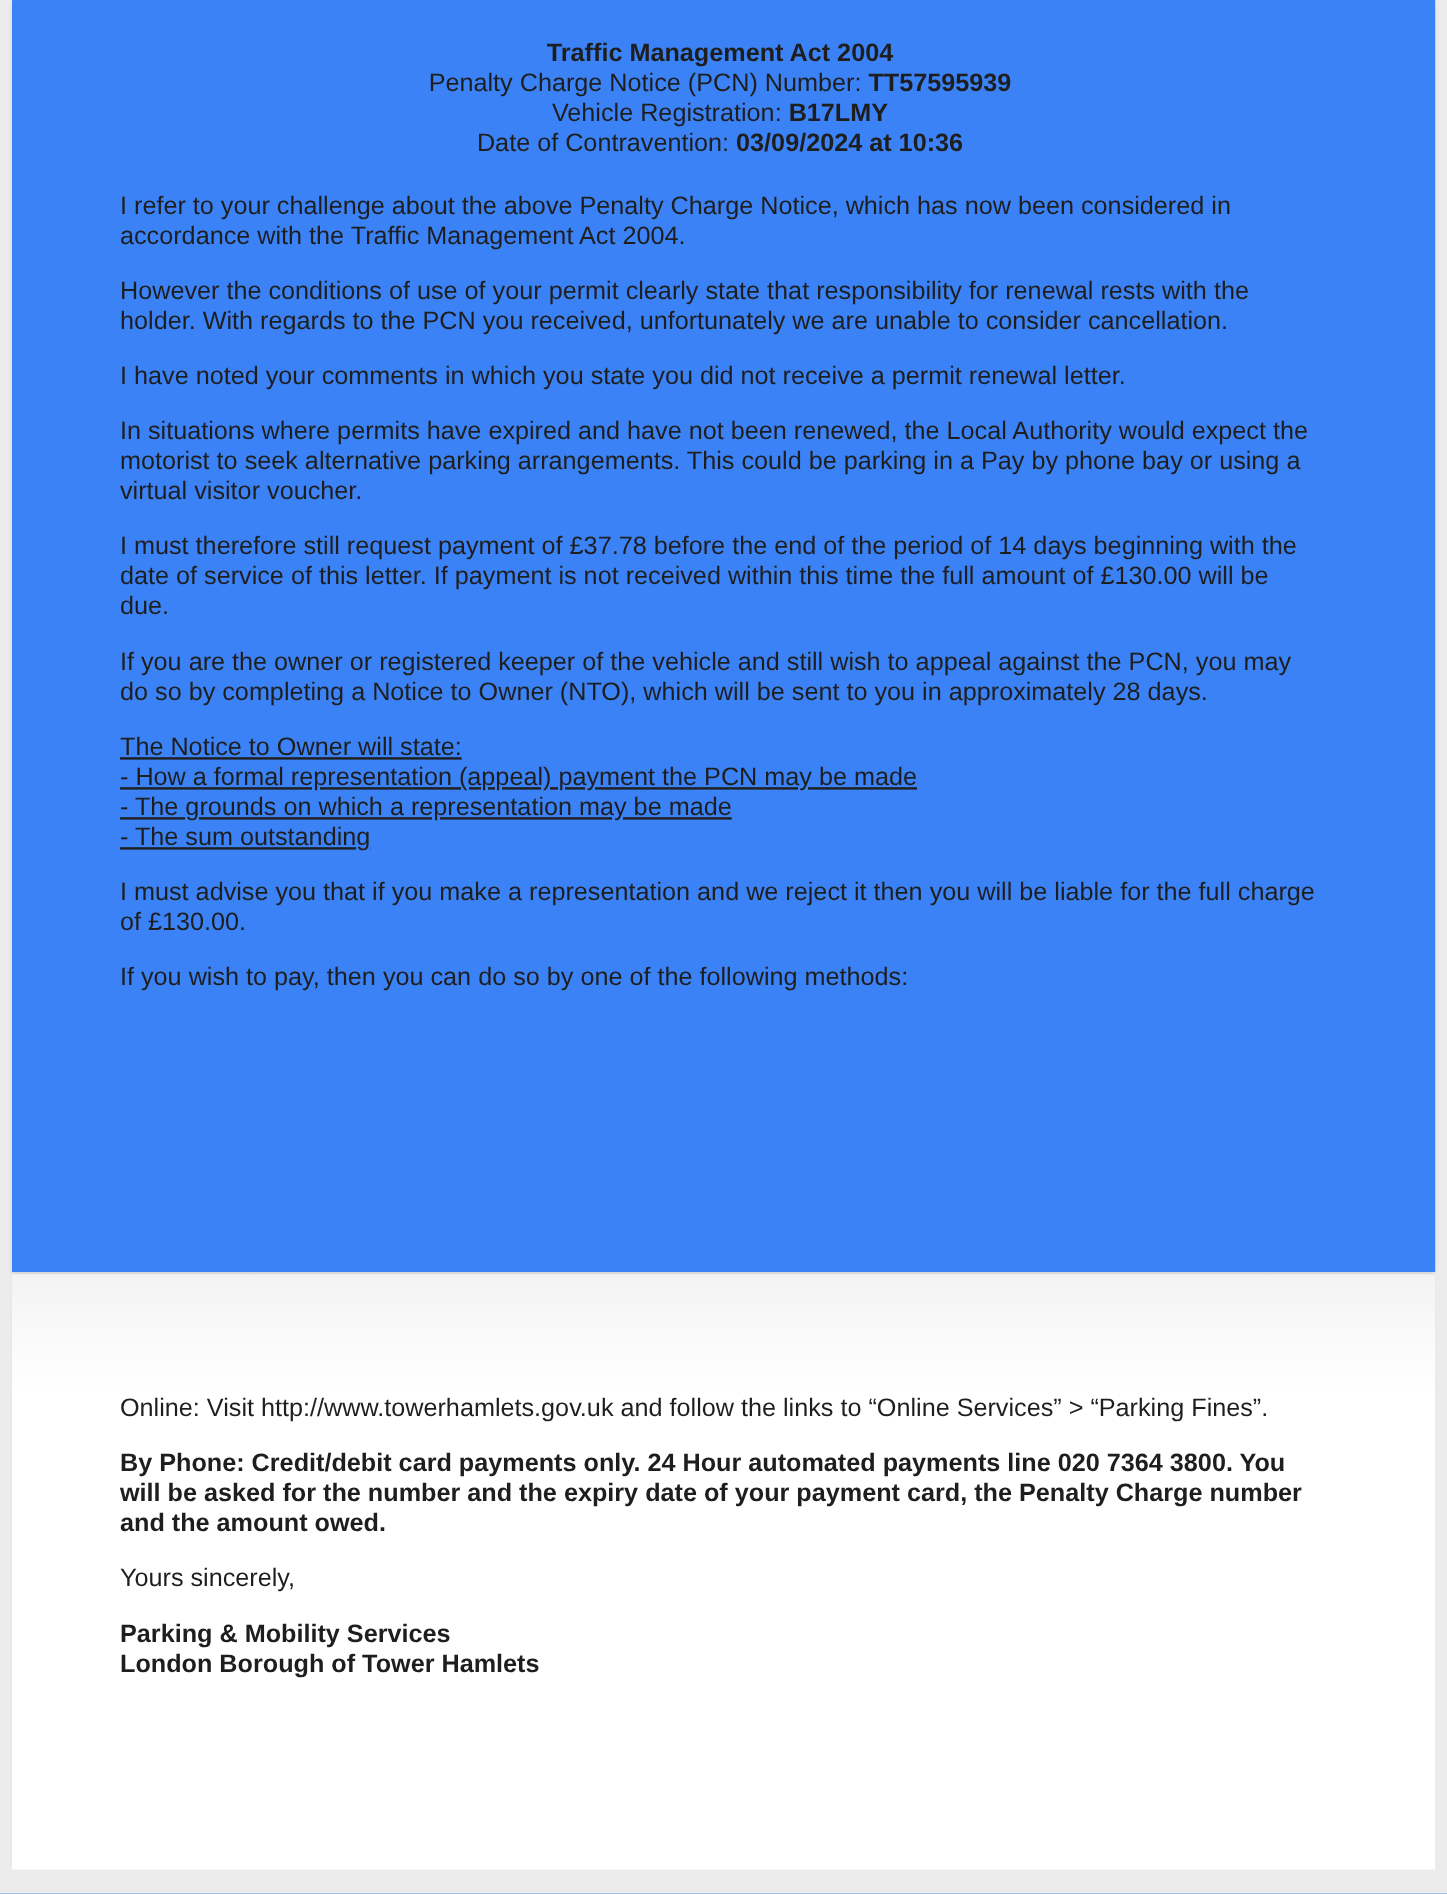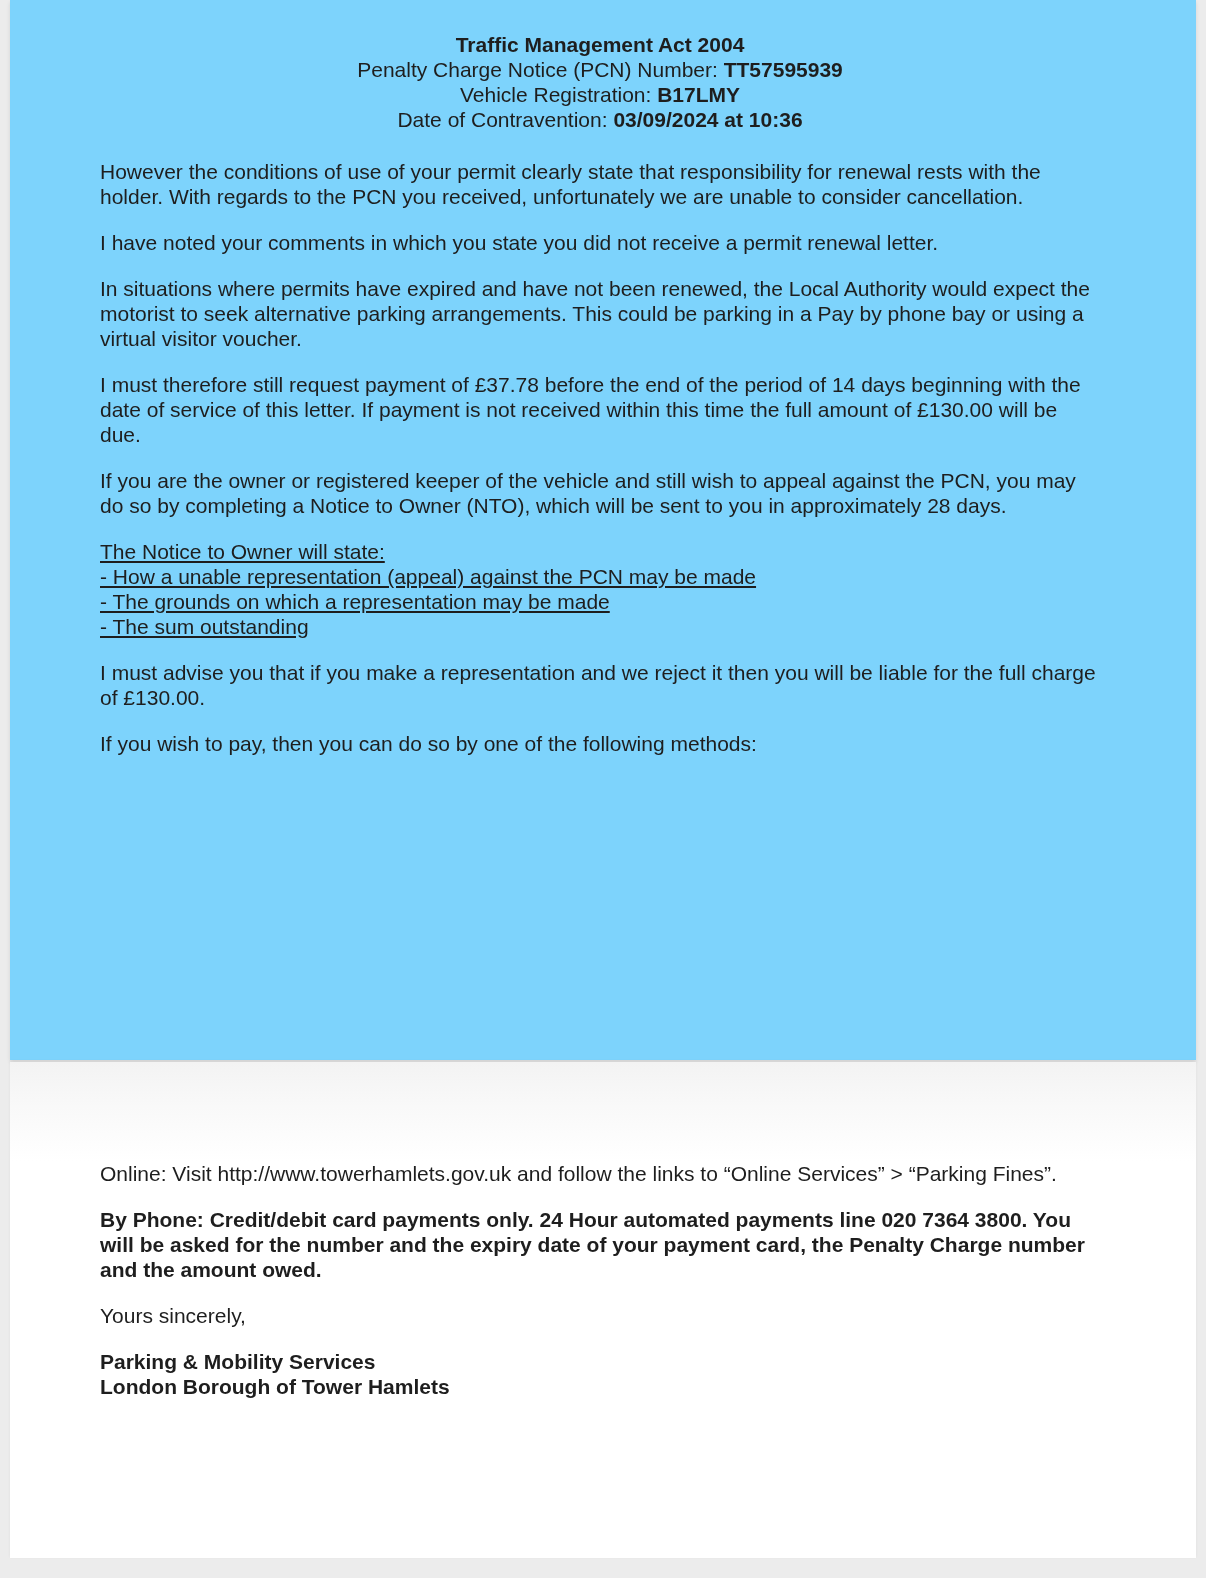--- a/index.html
+++ b/index.html
@@ -11,21 +11,21 @@
     height: 1578px;
     position: relative;
     background: #ececec;
     font-family: "Liberation Sans", "DejaVu Sans", sans-serif;
     overflow: hidden;
   }
   .page {
     position: absolute;
     left: 10px;
     right: 10px;
-    background: #7dd3fc;
+    background: #3b82f6;
     box-sizing: border-box;
   }
   .page-1 {
     top: 0;
     height: 1060px;
     box-shadow: 0 2px 4px rgba(0,0,0,0.10);
   }
   .page-2 {
     top: 1062px;
     height: 496px;
@@ -83,29 +83,30 @@
 <div class="page page-1">
   <div class="letter-body">
 
     <div class="letter-heading">
       <span class="line bold">Traffic Management Act 2004</span>
       <span class="line"><span>Penalty Charge Notice (PCN) Number: </span><b>TT57595939</b></span>
       <span class="line"><span>Vehicle Registration: </span><b>B17LMY</b></span>
       <span class="line"><span>Date of Contravention: </span><b>03/09/2024 at 10:36</b></span>
     </div>
 
+    <p class="para">I refer to your challenge about the above Penalty Charge Notice, which has now been considered in accordance with the Traffic Management Act 2004.</p>
     <p class="para">However the conditions of use of your permit clearly state that responsibility for renewal rests with the holder. With regards to the PCN you received, unfortunately we are unable to consider cancellation.</p>
     <p class="para">I have noted your comments in which you state you did not receive a permit renewal letter.</p>
     <p class="para">In situations where permits have expired and have not been renewed, the Local Authority would expect the motorist to seek alternative parking arrangements. This could be parking in a Pay by phone bay or using a virtual visitor voucher.</p>
     <p class="para">I must therefore still request payment of £37.78 before the end of the period of 14 days beginning with the date of service of this letter. If payment is not received within this time the full amount of £130.00 will be due.</p>
     <p class="para">If you are the owner or registered keeper of the vehicle and still wish to appeal against the PCN, you may do so by completing a Notice to Owner (NTO), which will be sent to you in approximately 28 days.</p>
 
     <div class="nto-list">
       <span class="line">The Notice to Owner will state:</span>
-      <span class="line">- How a unable representation (appeal) against the PCN may be made</span>
+      <span class="line">- How a formal representation (appeal) payment the PCN may be made</span>
       <span class="line">- The grounds on which a representation may be made</span>
       <span class="line">- The sum outstanding</span>
     </div>
 
     <p class="para">I must advise you that if you make a representation and we reject it then you will be liable for the full charge of £130.00.</p>
     <p class="para">If you wish to pay, then you can do so by one of the following methods:</p>
 
   </div>
 </div>
 

